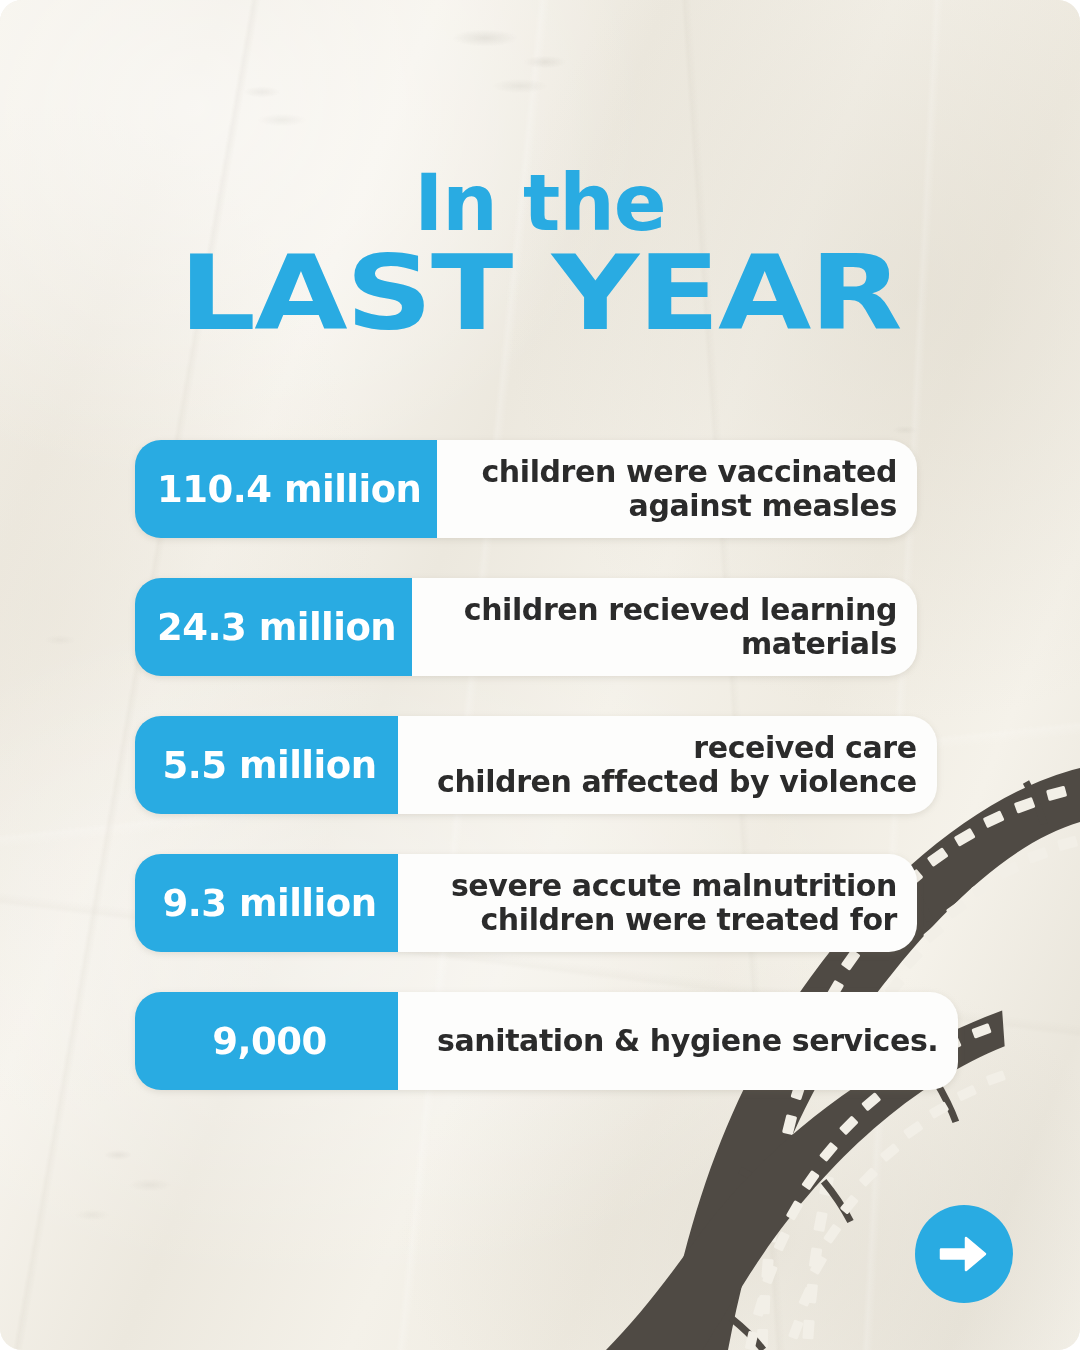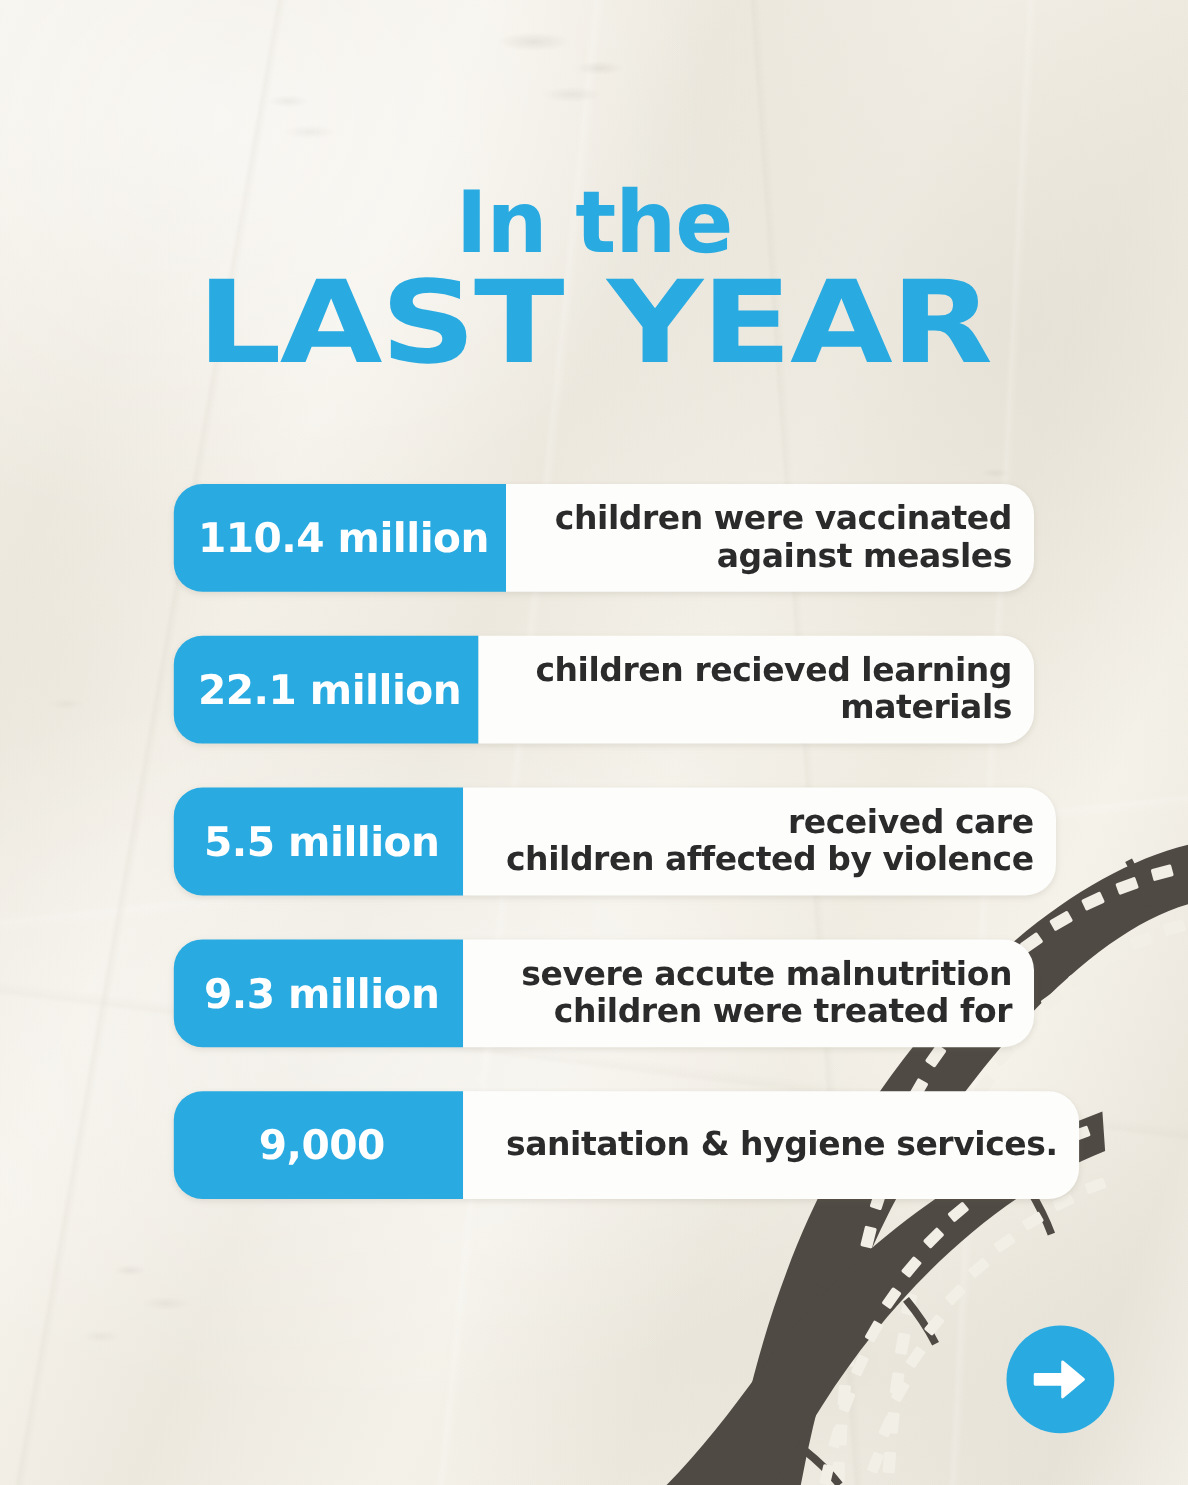--- a/index.html
+++ b/index.html
@@ -8,20 +8,21 @@
     width:1080px; height:1350px;
     overflow:hidden;
     font-family:"Liberation Sans", sans-serif;
   }
 
   #poster {
     position:relative;
     width:1080px; height:1350px;
     background:#f2efe7;
     overflow:hidden;
+    border-radius:22px;
   }
 
   
   .paper-tex {
     position:absolute; inset:0;
     pointer-events:none;
     background:
       radial-gradient(ellipse 60% 40% at 18% 8%,  rgba(255,255,255,.55), rgba(255,255,255,0) 70%),
       radial-gradient(ellipse 55% 45% at 85% 22%, rgba(216,210,196,.40), rgba(216,210,196,0) 70%),
       radial-gradient(ellipse 70% 35% at 30% 70%, rgba(255,255,255,.45), rgba(255,255,255,0) 72%),
@@ -89,21 +90,21 @@
     font-weight:700;
     letter-spacing:-1.5px;
     color:#29ABE2;
     transform:scaleX(1.16);
     font-family:"DejaVu Sans", sans-serif;
   }
 
   
   .stats {
     position:absolute;
-    left:158px; top:440px;
+    left:135px; top:440px;
     width:782px;
   }
   .stat-row {
     position:relative;
     display:flex;
     align-items:stretch;
     height:98px;
     margin-bottom:40px;
     filter:drop-shadow(0 2px 3px rgba(120,112,96,.16));
   }
@@ -308,21 +309,21 @@
         <span class="stat-value">110.4 million</span>
       </div>
       <div class="stat-desc-box">
         <span class="stat-desc-line">children were vaccinated</span>
         <span class="stat-desc-line">against measles</span>
       </div>
     </div>
 
     <div class="stat-row">
       <div class="stat-value-box">
-        <span class="stat-value">22.1 million</span>
+        <span class="stat-value">24.3 million</span>
       </div>
       <div class="stat-desc-box">
         <span class="stat-desc-line">children recieved learning</span>
         <span class="stat-desc-line">materials</span>
       </div>
     </div>
 
     <div class="stat-row">
       <div class="stat-value-box">
         <span class="stat-value">5.5 million</span>

